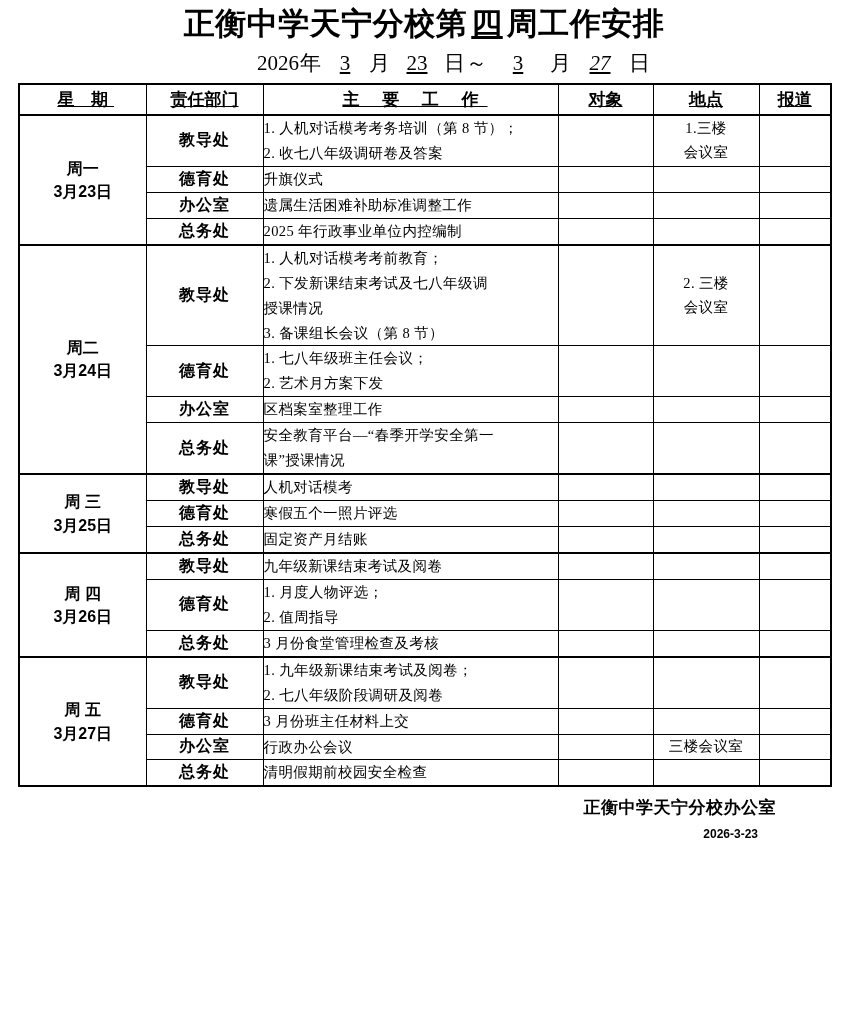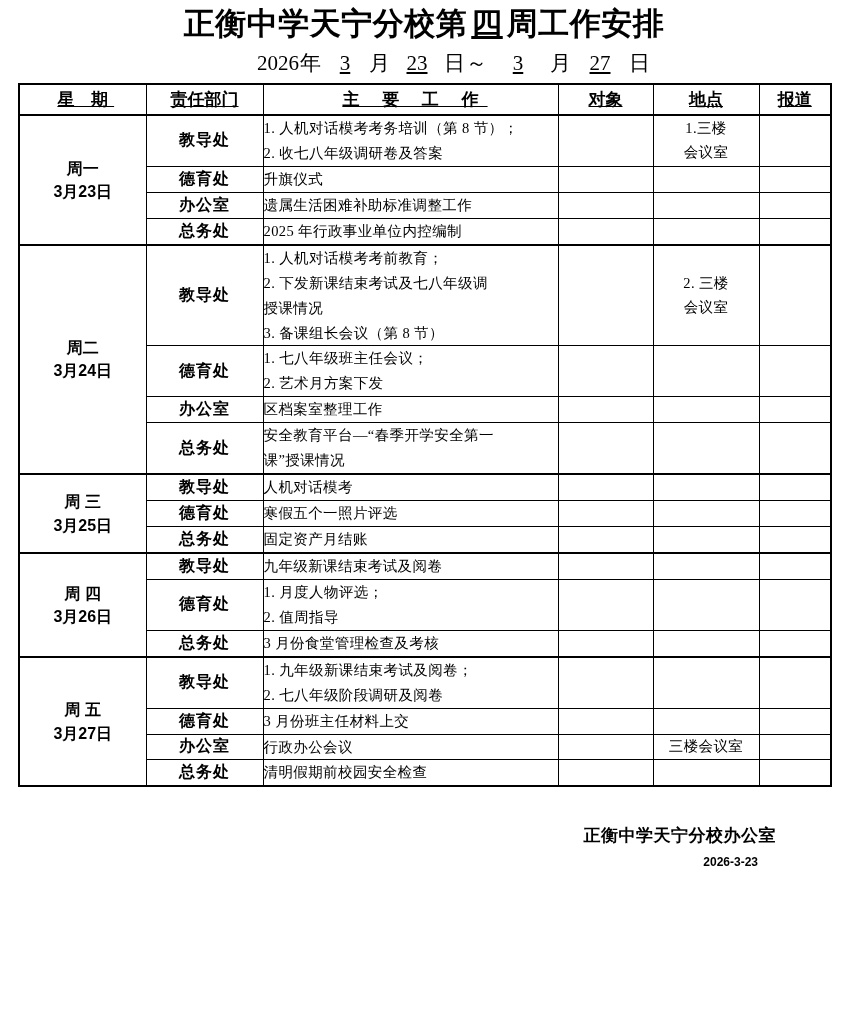--- a/index.html
+++ b/index.html
@@ -47,21 +47,21 @@
     white-space: nowrap;
   }
   .date-line .u {
     text-decoration: underline;
     display: inline-block;
     text-align: center;
   }
   .date-line .u.w1 { min-width: 46px; }
   .date-line .u.w2 { min-width: 52px; }
   .date-line .u.w3 { min-width: 62px; }
-  .date-line .u.w4 { min-width: 56px; }
+  .date-line .u.w4 { min-width: 56px; font-style: italic; }
   .date-line .lbl { padding: 0 1px; }
 
   
   .tbl-wrap {
     padding: 9px 18px 0 18px;
   }
   table.sched {
     width: 812px;
     border-collapse: collapse;
     table-layout: fixed;
@@ -142,21 +142,20 @@
 
   table.sched { border: 2px solid #000000; }
 
   
   .footer {
     padding-top: 10px;
     padding-right: 72px;
     text-align: right;
     font-family: "Liberation Sans", "DejaVu Sans", sans-serif;
     font-weight: bold;
-    margin-top: 28px;
   }
   .footer .org {
     font-size: 17px;
     letter-spacing: 0.5px;
     line-height: 1.25;
   }
   .footer .date {
     font-size: 12px;
     padding-top: 8px;
     padding-right: 18px;

